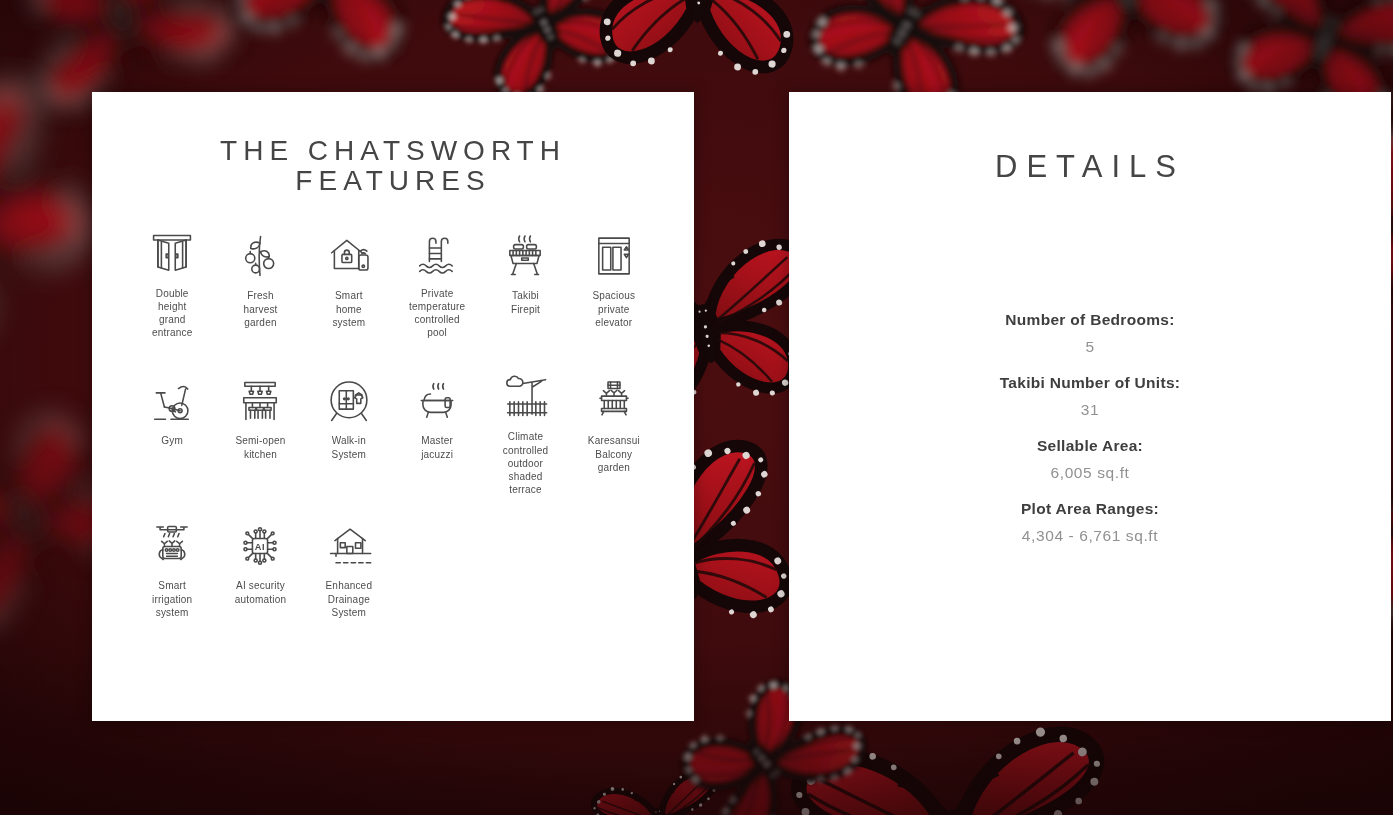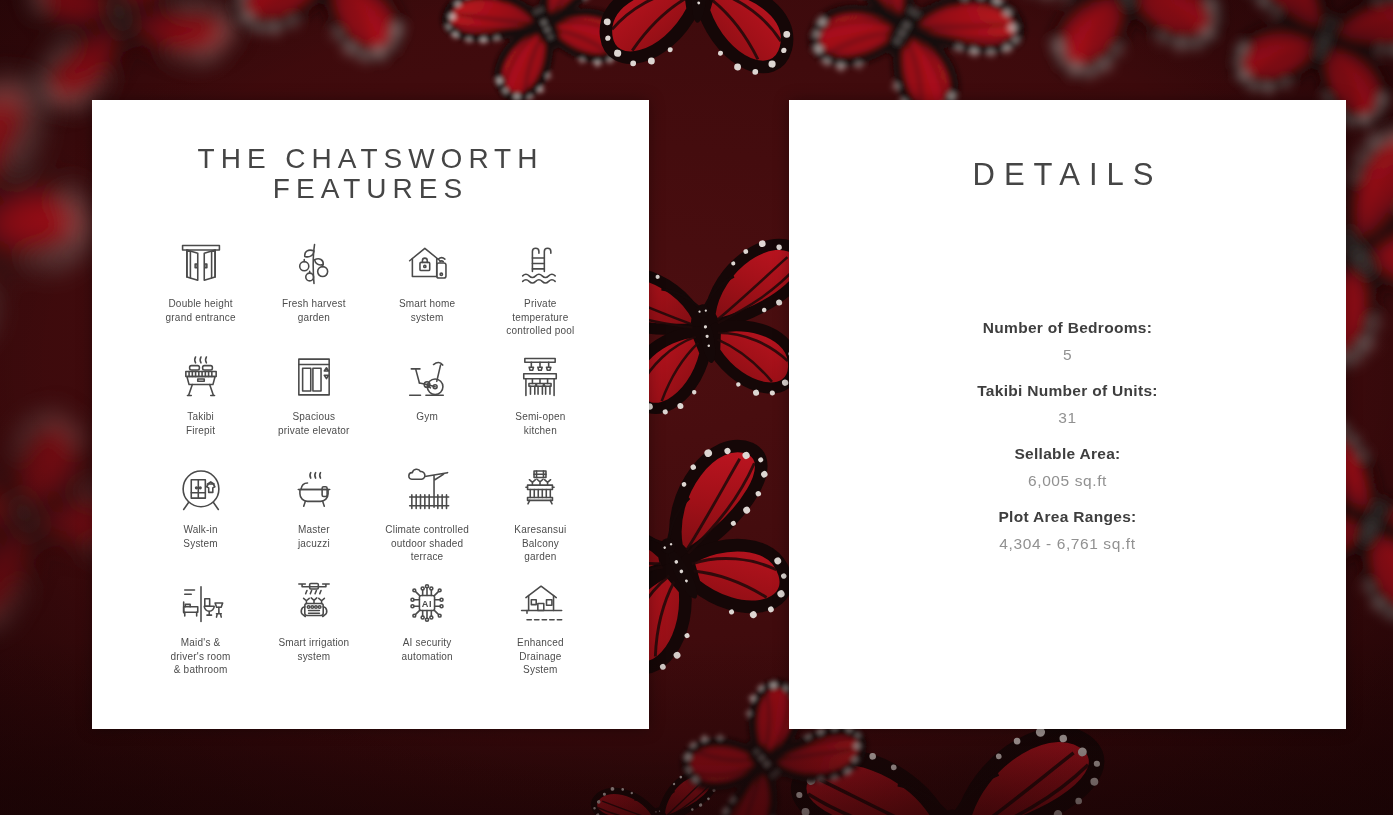--- a/index.html
+++ b/index.html
@@ -2,29 +2,29 @@
 <html><head>
 <meta charset="utf-8">
 <style>
   html,body{margin:0;padding:0;width:1393px;height:815px;overflow:hidden;background:#30070a;}
   .stage{position:relative;width:1393px;height:815px;font-family:"Liberation Sans","DejaVu Sans",sans-serif;}
   .bg{position:absolute;left:0;top:0;width:1393px;height:815px;display:block;}
   .bg .w{fill:url(#wingRed);stroke:#150707;stroke-width:7;stroke-linejoin:round;}
   .bg .v{fill:none;stroke:#1c0909;stroke-width:1.6;opacity:.85;}
   .bg .dot{fill:#ddd6d2;}
 
-  .card{position:absolute;top:100px;width:557px;height:629px;background:#ffffff;box-shadow:0 0 14px rgba(0,0,0,.35);}
+  .card{position:absolute;top:92px;width:602px;height:629px;background:#ffffff;box-shadow:0 0 14px rgba(0,0,0,.35);}
   .features-card{left:92px;}
   .details-card{left:789px;}
 
   .card-title{margin:44px 0 0;text-align:center;font-weight:400;font-size:28px;line-height:1.08;
               letter-spacing:6px;color:#454545;white-space:pre-line;}
   .details-card .card-title{margin-top:58px;font-size:31px;letter-spacing:9px;}
 
-  .features-grid{margin:30px 52px 0;display:grid;grid-template-columns:repeat(4,1fr);grid-auto-rows:113px;}
+  .features-grid{margin:30px 52px 0;display:grid;grid-template-columns:repeat(6,1fr);grid-auto-rows:113px;gap:32px;}
   .feature-item{display:flex;flex-direction:column;align-items:center;text-align:center;}
   .feature-icon-wrap{height:56px;display:flex;align-items:flex-end;justify-content:center;}
   .feature-icon{width:52px;height:52px;fill:none;stroke:#4a4a4a;stroke-width:1.45;
                 stroke-linecap:round;stroke-linejoin:round;}
   .feature-label{margin-top:7px;font-size:10px;line-height:1.32;color:#4d4d4d;
                  letter-spacing:.2px;white-space:pre-line;}
 
   .details-list{margin-top:128px;display:flex;flex-direction:column;align-items:center;}
   .detail-item{margin-bottom:18px;text-align:center;}
   .detail-label{font-size:15.5px;font-weight:700;color:#3e3e3e;letter-spacing:.3px;}
@@ -416,30 +416,20 @@
               <use href="#balcony-garden-icon"></use>
             </svg>
           </div>
           <div class="feature-label">Karesansui
 Balcony
 garden</div>
         </div>
         <div class="feature-item">
           <div class="feature-icon-wrap">
             <svg viewBox="0 0 48 48" class="feature-icon">
-              <use href="#maids-room-icon"></use>
-            </svg>
-          </div>
-          <div class="feature-label">Maid's &amp;
-driver's room
-&amp; bathroom</div>
-        </div>
-        <div class="feature-item">
-          <div class="feature-icon-wrap">
-            <svg viewBox="0 0 48 48" class="feature-icon">
               <use href="#irrigation-icon"></use>
             </svg>
           </div>
           <div class="feature-label">Smart irrigation
 system</div>
         </div>
         <div class="feature-item">
           <div class="feature-icon-wrap">
             <svg viewBox="0 0 48 48" class="feature-icon">
               <use href="#ai-chip-icon"></use>

